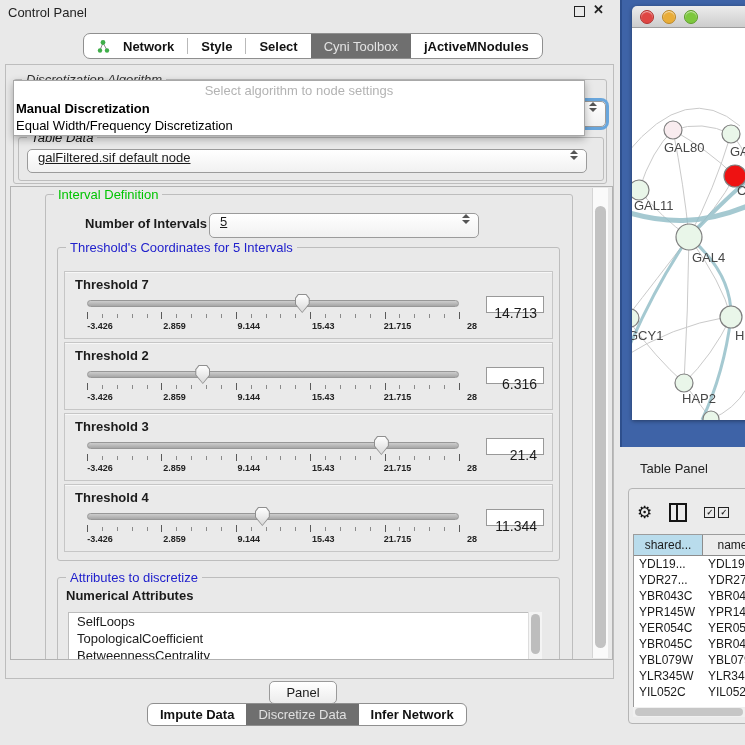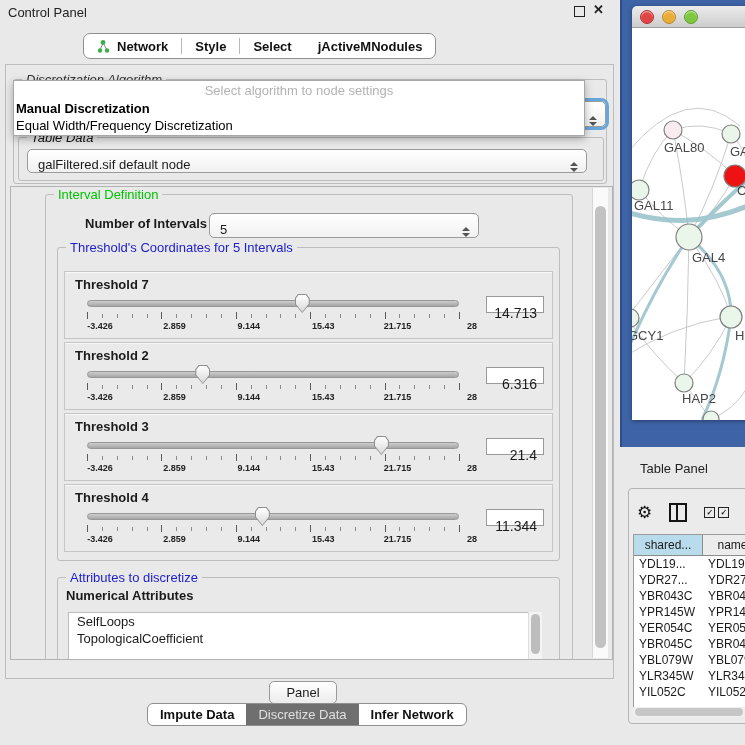--- a/index.html
+++ b/index.html
@@ -8,37 +8,37 @@
   .abs{position:absolute;}
 
   
   .cp-title{left:8px;top:5px;font-size:13px;color:#222;}
   .win-float{left:574px;top:6px;width:9px;height:9px;border:1.5px solid #222;}
   .win-close{left:593px;top:2px;font-size:13px;font-weight:bold;color:#222;}
 
   
   .tabbar{display:flex;align-items:stretch;background:#fff;border:1px solid #8f8f8f;
     border-radius:7px;overflow:hidden;height:24px;font-size:13px;}
-  .tabbar .tab{display:flex;align-items:center;gap:7px;padding:0 13px;cursor:default;
+  .tabbar .tab{display:flex;align-items:center;gap:13px;padding:0 13px;cursor:default;
     color:#111;font-weight:bold;}
   .tabbar .tab.sel{background:#6f6f6f;color:#e3e3e3;font-weight:normal;}
   .tabbar .sep{width:1px;background:#b9b9b9;margin:4px 0;}
 
   
   .group{border:1px solid #bdbdbd;border-radius:3px;}
   .gtitle{position:absolute;top:-8px;left:8px;background:#e9e9e9;padding:0 4px;
     font-size:13px;white-space:nowrap;}
   .t-green{color:#00c400;}
   .t-blue{color:#2121cc;}
   .t-dark{color:#333;font-style:italic;}
 
   
   .combo{background:linear-gradient(#ffffff,#f1f1f1);border:1px solid #9b9b9b;
-    border-radius:5px;display:flex;align-items:flex-end;font-size:13px;
-    padding-left:10px;box-sizing:border-box;}
+    border-radius:5px;display:flex;align-items:flex-start;font-size:13px;
+    padding-left:10px;box-sizing:border-box;text-decoration:underline;}
   .combo .spin{margin-left:auto;margin-right:8px;display:flex;flex-direction:column;gap:2px;}
   .combo .spin i{display:block;width:0;height:0;border-left:4px solid transparent;
     border-right:4px solid transparent;}
   .combo .spin i.up{border-bottom:4px solid #555;}
   .combo .spin i.dn{border-top:4px solid #555;}
   .focusring{box-shadow:0 0 0 3px #69a6dc;}
 
   
   .popup{background:#fff;border:1px solid #a8a8a8;box-shadow:0 3px 8px rgba(0,0,0,.3);
     z-index:30;font-size:13px;}
@@ -153,20 +153,23 @@
           </svg>
           <span>Network</span>
         </div>
         <span class="sep"></span>
         <div class="tab">
           <span>Style</span>
         </div>
         <span class="sep"></span>
         <div class="tab">
           <span>Select</span>
+        </div>
+        <div class="tab sel">
+          <span>Cyni Toolbox</span>
         </div>
         <div class="tab">
           <span>jActiveMNodules</span>
         </div>
       </div>
   </div>
 
   <div class="abs" style="left:5px;top:64px;width:607px;height:613px;border:1px solid #bdbdbd;"></div>
 
   <div class="abs group" style="left:13px;top:79px;width:592px;height:103px;">
@@ -395,20 +398,21 @@
           </div>
         </div>
     </div>
 
     <div class="abs group" style="left:46px;top:390px;width:501px;height:110px;">
       <span class="gtitle t-blue">Attributes to discretize</span>
       <div style="position:absolute;left:8px;top:10px;font-size:13px;font-weight:bold;">Numerical Attributes</div>
       <div class="attrlist" id="attrList">
           <div class="item">SelfLoops</div>
           <div class="item">TopologicalCoefficient</div>
+          <div class="item">BetweennessCentrality</div>
         </div>
       <div class="attr-vscroll" style="left:470px;top:34px;">
           <div class="thumbv"></div>
         </div>
     </div>
 
     <div class="vscroll">
         <div class="thumbv"></div>
       </div>
   </div>

